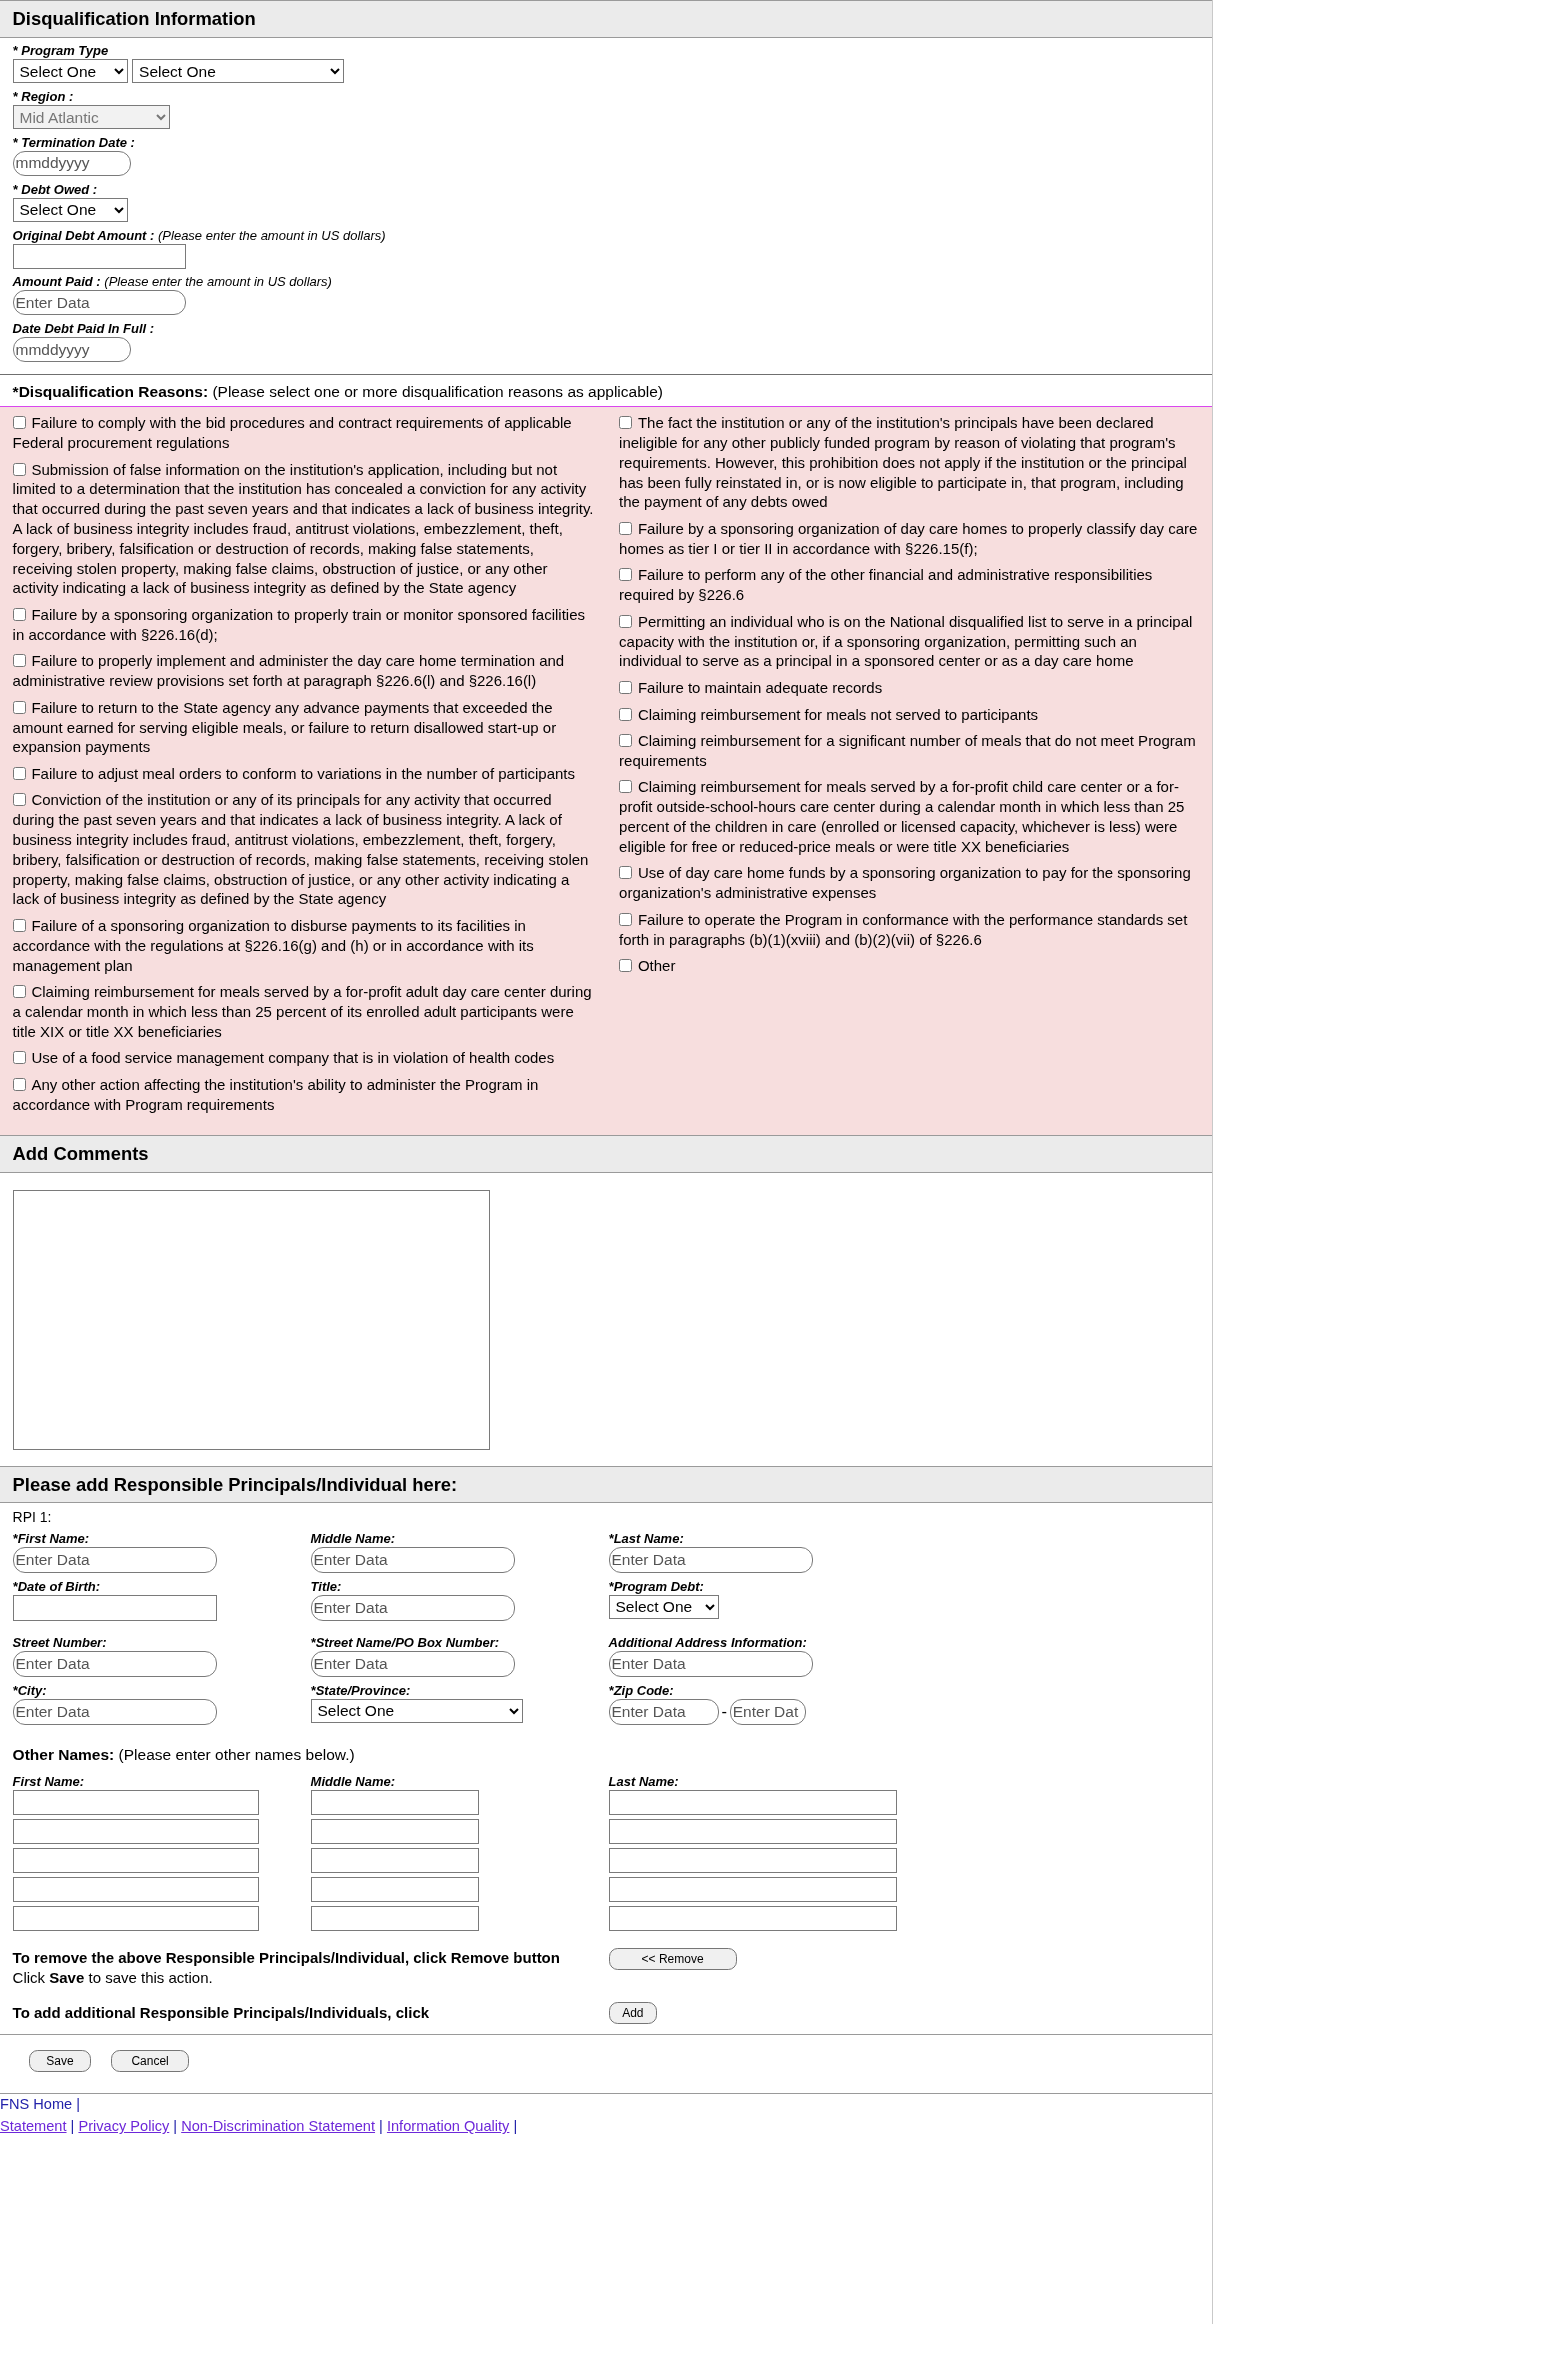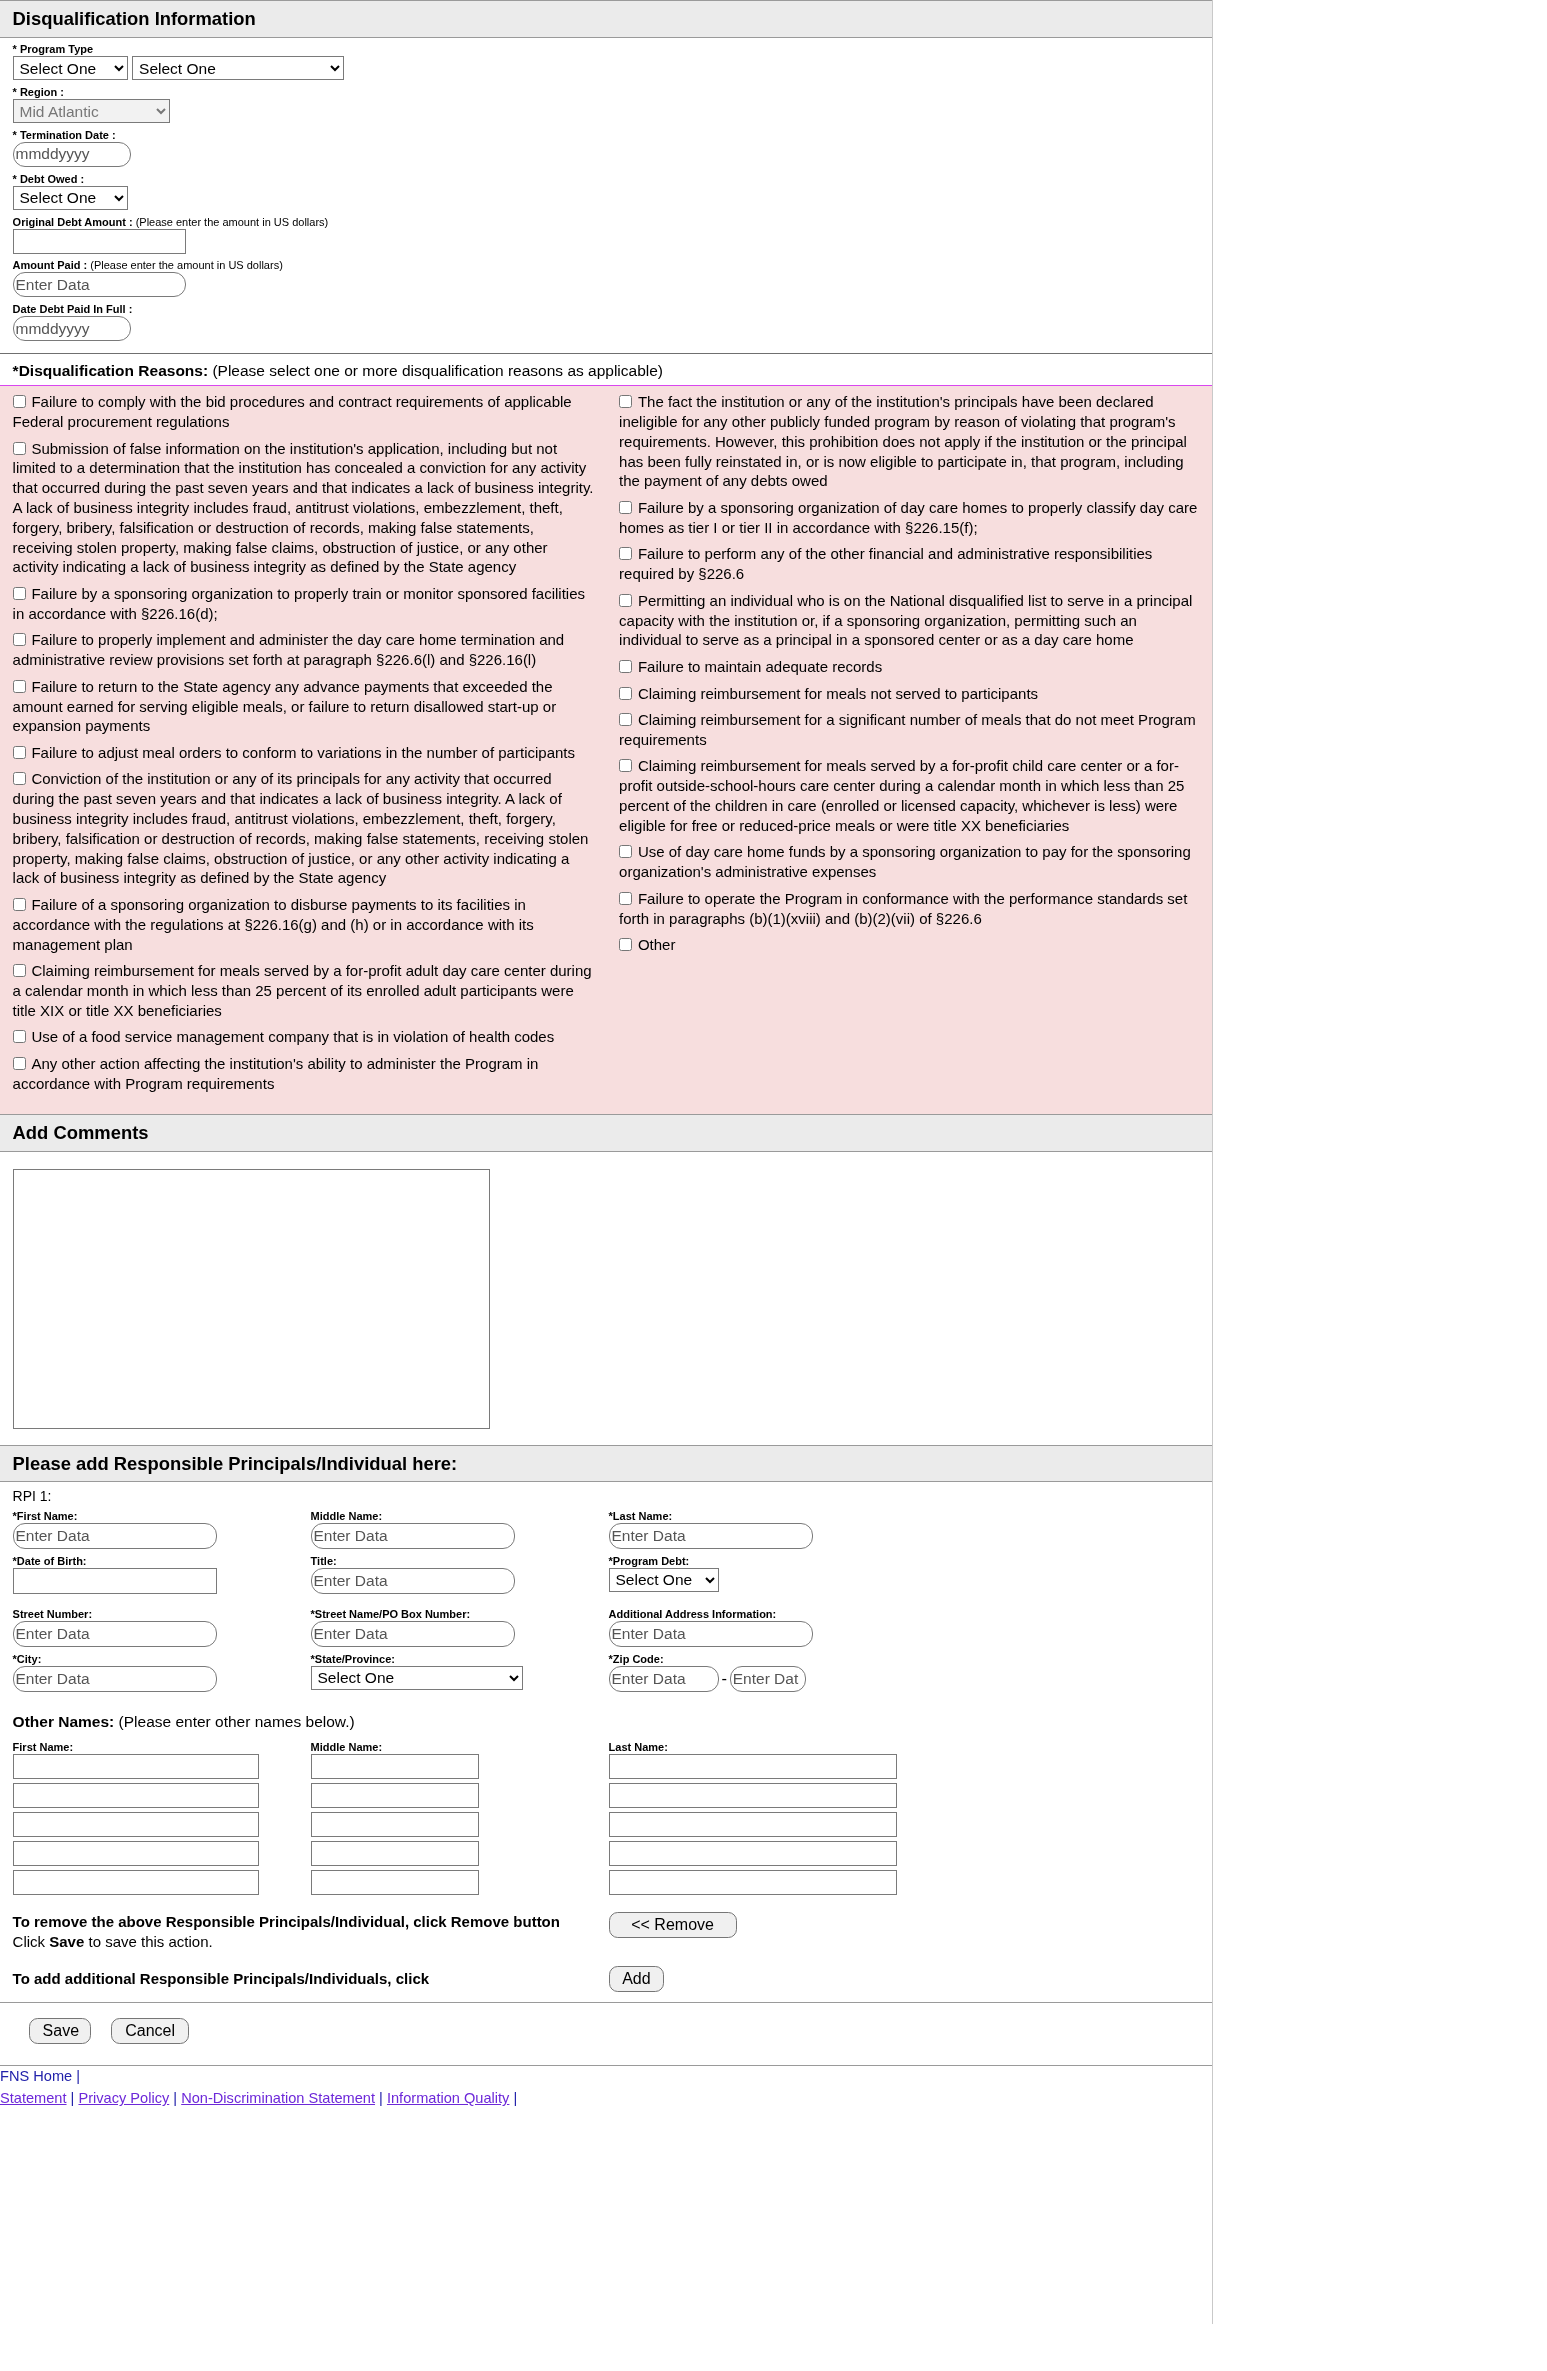--- a/index.html
+++ b/index.html
@@ -28,23 +28,24 @@
     font-weight: bold;
     font-size: 18.4px;
     padding: 6.8px 0 6.8px 12.6px;
     margin: 0;
   }
   .block {
     padding: 0 0 0 12.6px;
   }
   .lbl {
     font-weight: bold;
-    font-size: 11px;
+    font-size: 13px;
     display: block;
     margin: 5.8px 0 1px 0;
+    font-style: italic;
   }
   .lbl .norm {
     font-weight: normal;
   }
   select, input[type=text] {
     font-family: "Liberation Sans", sans-serif;
     font-size: 15.5px;
     border: 1px solid #7a7a7a;
     background: #ffffff;
     padding: 1px 1.9px;
@@ -133,21 +134,21 @@
   .other-names-title .norm { font-weight: normal; }
   .on-grid { display: flex; padding-left: 12.6px; }
   .on-col { }
   .on-col.first { width: 298px; }
   .on-col.second { width: 298px; }
   .on-input { width: 246px; height: 25px; display: block; margin-bottom: 3.9px; }
   .on-input.mid { width: 168px; }
   .on-input.last { width: 288px; }
   .btn {
     font-family: "Liberation Sans", sans-serif;
-    font-size: 16px;
+    font-size: 12px;
     border: 1px solid #767676;
     border-radius: 8.7px;
     background: #f0f0f0;
     padding: 2.9px 12.6px;
     cursor: pointer;
   }
   .remove-note {
     font-weight: bold;
     font-size: 15px;
     line-height: 1.35;

